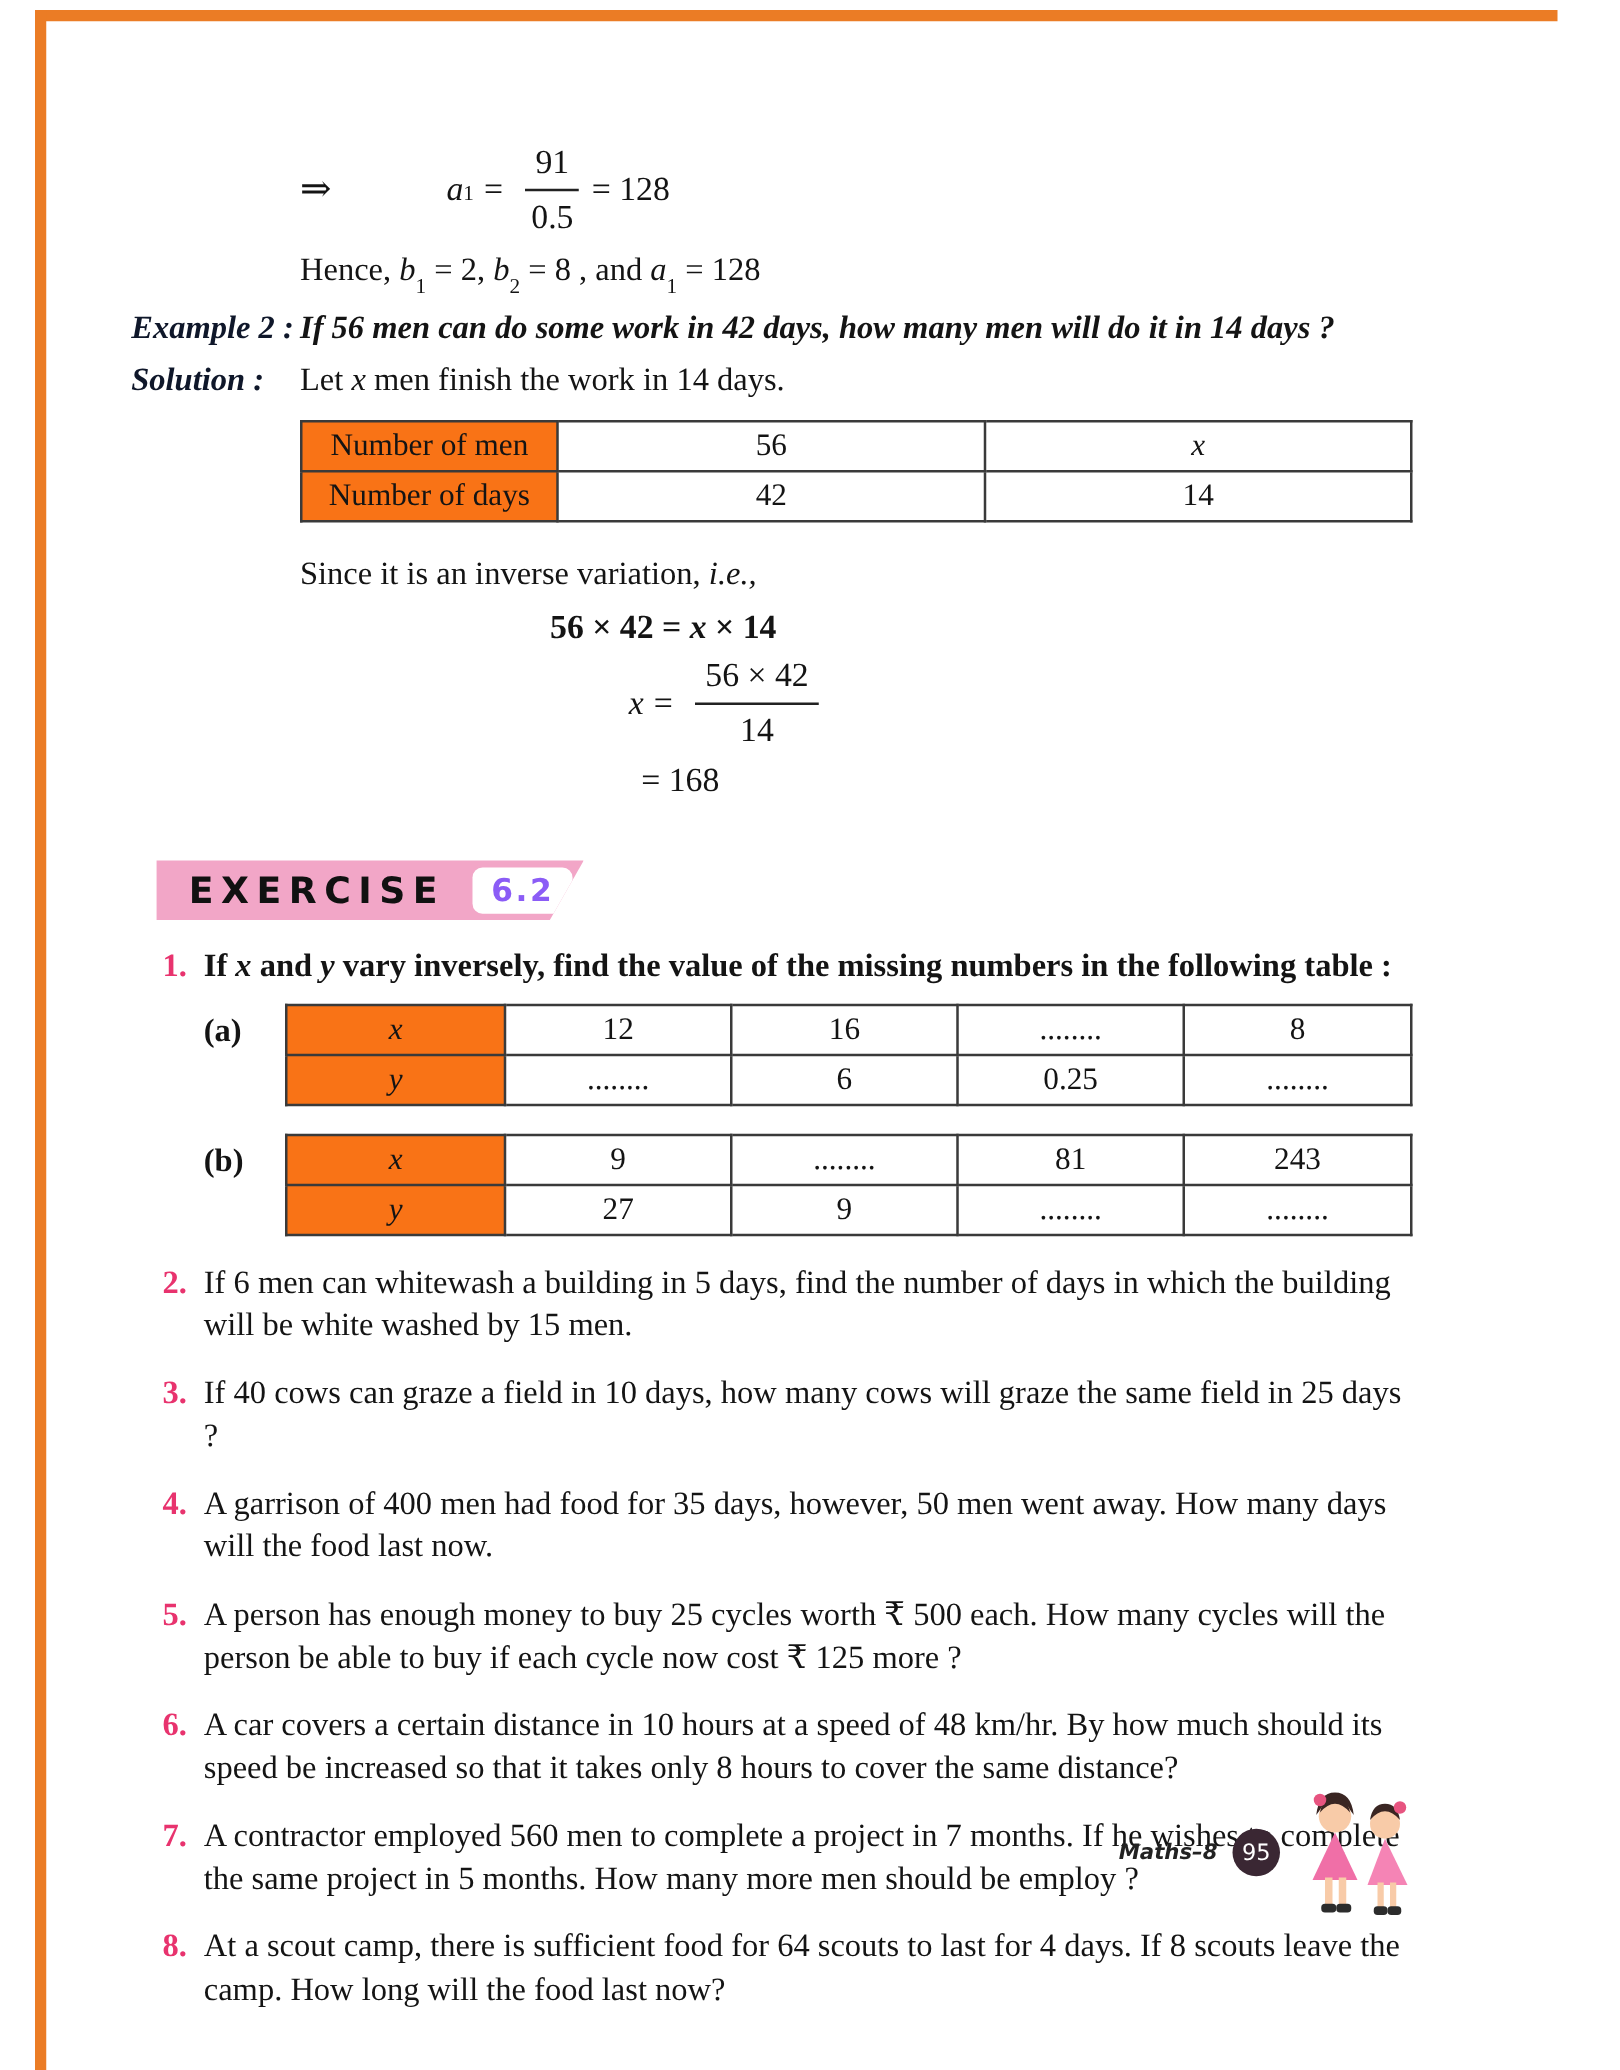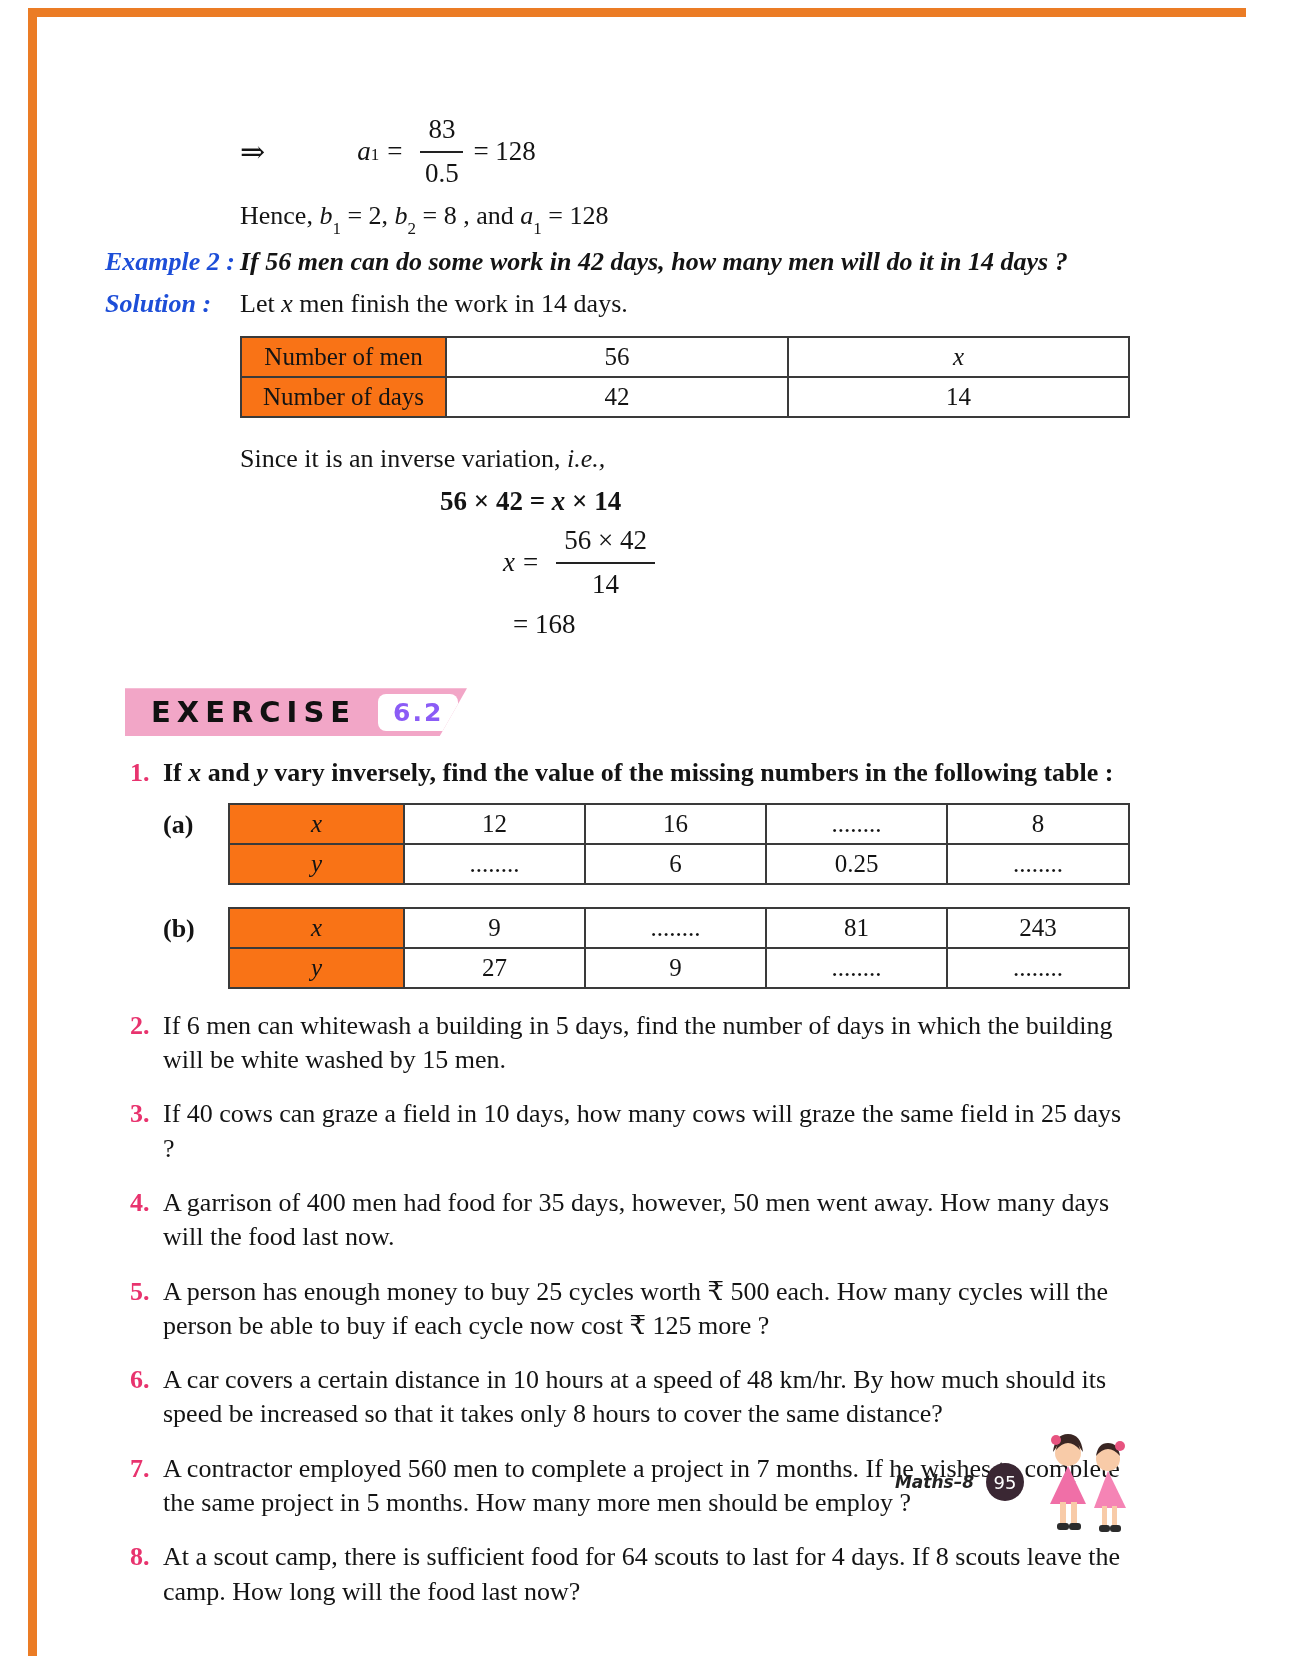--- a/index.html
+++ b/index.html
@@ -25,21 +25,21 @@
   .eq-top { display:flex; align-items:center; margin-left:135px; font-size:27px; }
   .eq-top .arrow { font-size:30px; margin-right:92px; }
   .frac { display:inline-flex; flex-direction:column; align-items:center; margin:0 10px; }
   .frac .fnum { padding:0 8px 3px; border-bottom:2px solid #222; text-align:center; }
   .frac .fden { padding-top:3px; text-align:center; }
   sub.ssub { font-size:17px; position:relative; top:4px; }
 
   .hence-line { margin:8px 0 0 135px; }
 
   .labeled-row { display:flex; margin-top:8px; }
-  .labeled-row .lbl { flex:0 0 135px; color:#1d4ed8; font-weight:bold; font-style:italic; }
+  .labeled-row .lbl { flex:0 0 135px; color:#0f172a; font-weight:bold; font-style:italic; }
   .ex-question { font-weight:bold; font-style:italic; }
 
   table.men-table { border-collapse:collapse; table-layout:fixed; width:888px; margin:14px 0 0 135px; }
   table.men-table td { border:2px solid #3a3a3a; height:40px; text-align:center; font-size:25px; padding:0 6px; }
   td.pink { background:#f97316; }
 
   .since-line { margin:24px 0 0 135px; }
   .deriv-l2 { margin:8px 0 0 335px; font-size:27px;font-weight:bold; }
   .deriv-l3 { display:flex; align-items:center; margin:4px 0 0 398px; font-size:27px; }
   .deriv-l4 { margin:4px 0 0 408px; font-size:27px;font-family:Liberation Serif, serif; }
@@ -90,21 +90,21 @@
   <div class="border-left"></div>
 
   <div class="content">
 
     <div class="eq-top">
       <span class="arrow">⇒</span>
       <span class="it">a</span>
         <sub class="ssub">1</sub>
       <span style="margin:0 8px;">=</span>
       <span class="frac">
-        <span class="fnum">83</span>
+        <span class="fnum">91</span>
         <span class="fden">0.5</span>
       </span>
       <span>= 128</span>
     </div>
 
     <div class="hence-line">
       <span>Hence, </span><span class="it">b</span><sub class="ssub">1</sub><span> = 2, </span><span class="it">b</span><sub class="ssub">2</sub><span> = 8 , and </span><span class="it">a</span><sub class="ssub">1</sub><span> = 128</span>
     </div>
 
     <div class="labeled-row">

